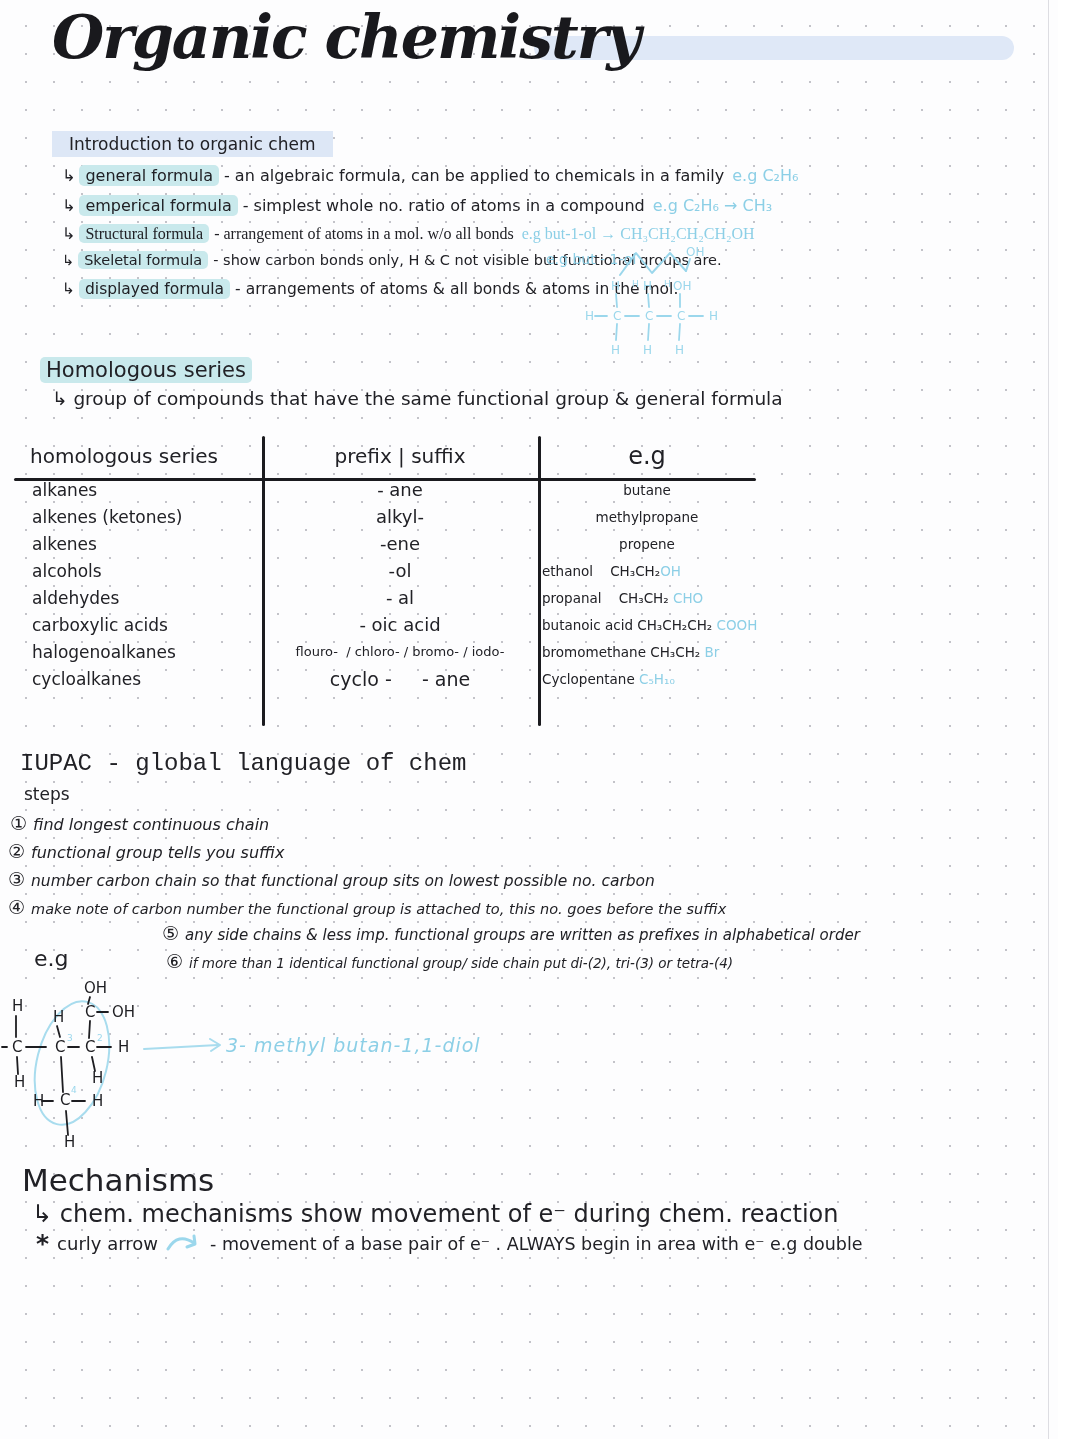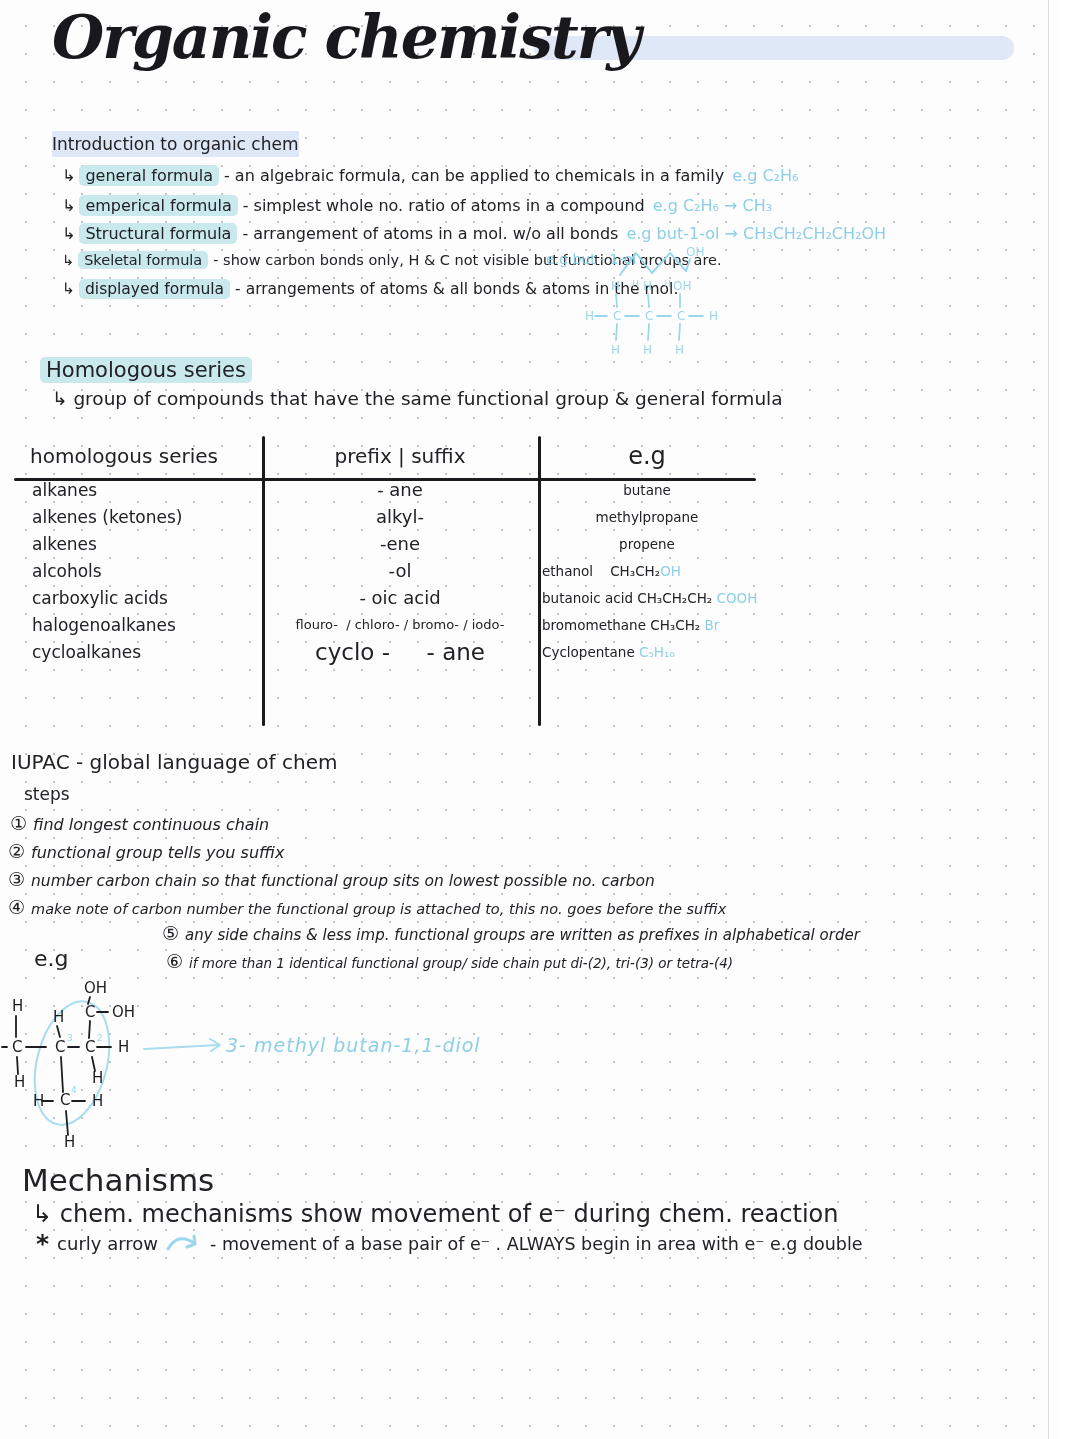--- a/index.html
+++ b/index.html
@@ -6,34 +6,34 @@
   .page{
     position:relative;width:1058px;height:1439px;overflow:hidden;
     background-color:#fdfdfe;
     background-image:radial-gradient(circle,#c3c3c9 1.2px,rgba(0,0,0,0) 1.5px);
     background-size:28px 28px;background-position:12px 12px;
     font-family:"DejaVu Sans",sans-serif;color:#212126;
   }
   .abs{position:absolute;white-space:nowrap;}
   .blue{color:#8ccfe6;}
   .hl-teal{background:#c9e9ec;border-radius:5px;padding:1px 6px;}
-  .hl-peri{background:#dde7f6;border-radius:0;padding:3px 0;}
+  .hl-peri{background:#dde7f6;border-radius:0;padding:3px 17px;}
 
   .title{left:52px;top:2px;margin:0;font-family:"DejaVu Serif",serif;font-style:italic;
          font-weight:700;font-size:60px;letter-spacing:-2px;color:#19191d;}
   .title-pill{left:534px;top:36px;width:480px;height:24px;border-radius:12px;background:#dfe8f7;}
 
   .intro-heading{left:52px;top:134px;font-size:17px;}
   .intro-line{left:62px;font-size:16px;}
   .intro-line .arrow{margin-right:4px;}
   .intro-line .desc{margin-left:5px;}
   .intro-line .eg{margin-left:8px;}
   .il0{top:166px;}
   .il1{top:196px;}
-  .il2{top:224px;}
+  .il2{top:224px;font-family:Liberation Serif, serif;}
   .il3{top:252px;font-size:14.5px;}
   .il4{top:280px;font-size:15.5px;}
   .skel-eg{left:546px;top:251px;font-size:14px;}
   .skeletal-svg{left:616px;top:243px;}
   .displayed-svg{left:583px;top:276px;}
 
   .homo-heading{left:40px;top:358px;font-size:21px;}
   .homo-def{left:52px;top:388px;font-size:18.5px;}
 
   .hw-table{left:14px;top:436px;width:742px;height:292px;}
@@ -44,25 +44,25 @@
   .t-h.h-ex{text-align:center;font-size:24px;}
   .t-hline{position:absolute;left:0;top:42px;width:742px;height:2.5px;background:#1b1b1f;border-radius:2px;}
   .t-vline{position:absolute;top:0;width:2.5px;height:290px;background:#1b1b1f;border-radius:2px;}
   .v1{left:248px;}
   .v2{left:524px;}
   .t-row{display:grid;grid-template-columns:248px 276px 218px;height:27px;align-items:center;}
   .t-c{white-space:pre;overflow:visible;}
   .c-series{padding-left:18px;font-size:17px;}
   .c-affix{text-align:center;font-size:18px;}
   .c-affix.sm{font-size:13px;}
-  .c-affix.lg{font-size:23px;}
+  .c-affix.lg{font-size:19px;}
   .c-ex{font-size:13.5px;padding-left:4px;}
   .t-row.center .c-ex{text-align:center;padding-left:0;}
 
-  .iupac-heading{left:11px;top:750px;font-size:20px;}
+  .iupac-heading{left:20px;top:750px;font-size:24px;font-family:Liberation Mono, monospace;}
   .steps-label{left:24px;top:784px;font-size:17px;}
   .step{font-size:16px;font-style:italic;}
   .step .snum{font-size:19px;margin-right:6px;}
   .s1{left:10px;top:812px;}
   .s2{left:8px;top:840px;}
   .s3{left:8px;top:868px;font-size:15.5px;}
   .s4{left:8px;top:896px;font-size:14.5px;}
   .s5{left:162px;top:922px;font-size:15px;}
   .s6{left:166px;top:950px;font-size:13.5px;}
 
@@ -178,20 +178,25 @@
         </div>
         <div class="t-row center">
           <div class="t-c c-series">alkenes</div>
           <div class="t-c c-affix">-ene</div>
           <div class="t-c c-ex"><span>propene</span></div>
         </div>
         <div class="t-row">
           <div class="t-c c-series">alcohols</div>
           <div class="t-c c-affix">-ol</div>
           <div class="t-c c-ex"><span>ethanol    CH₃CH₂</span><span class="blue">OH</span></div>
+        </div>
+        <div class="t-row">
+          <div class="t-c c-series">aldehydes</div>
+          <div class="t-c c-affix">- al</div>
+          <div class="t-c c-ex"><span>propanal    CH₃CH₂ </span><span class="blue">CHO</span></div>
         </div>
         <div class="t-row">
           <div class="t-c c-series">carboxylic acids</div>
           <div class="t-c c-affix">- oic acid</div>
           <div class="t-c c-ex"><span>butanoic acid CH₃CH₂CH₂ </span><span class="blue">COOH</span></div>
         </div>
         <div class="t-row">
           <div class="t-c c-series">halogenoalkanes</div>
           <div class="t-c c-affix sm">flouro-  / chloro- / bromo- / iodo-</div>
           <div class="t-c c-ex"><span>bromomethane CH₃CH₂ </span><span class="blue">Br</span></div>

